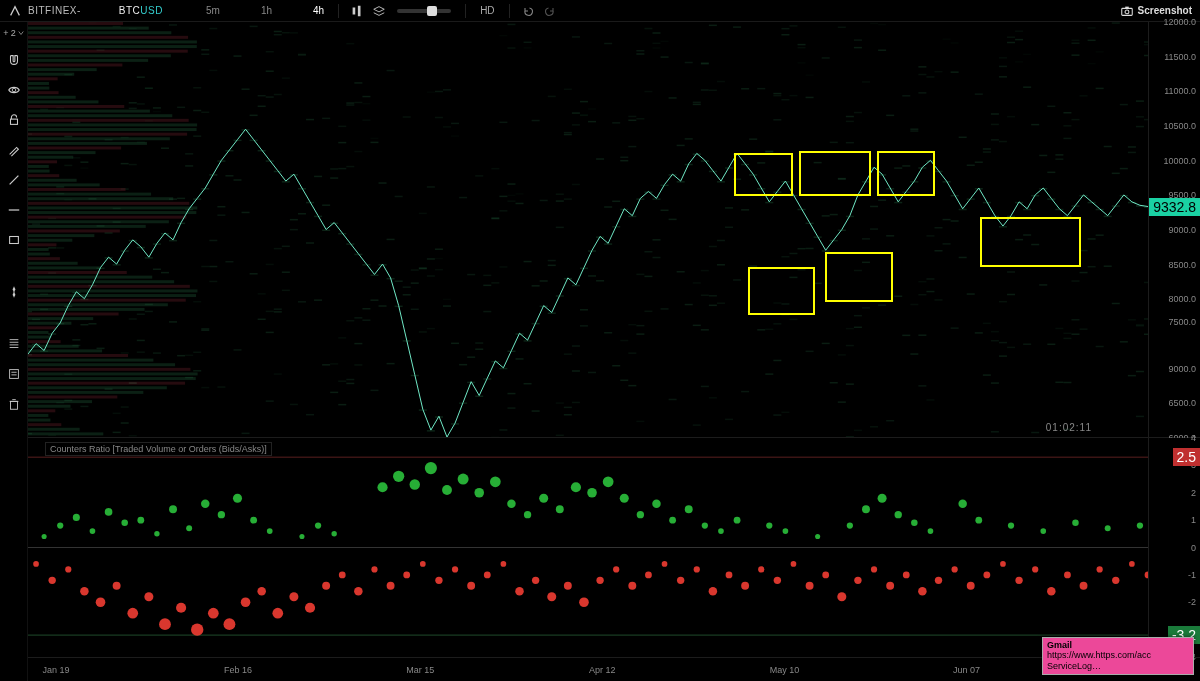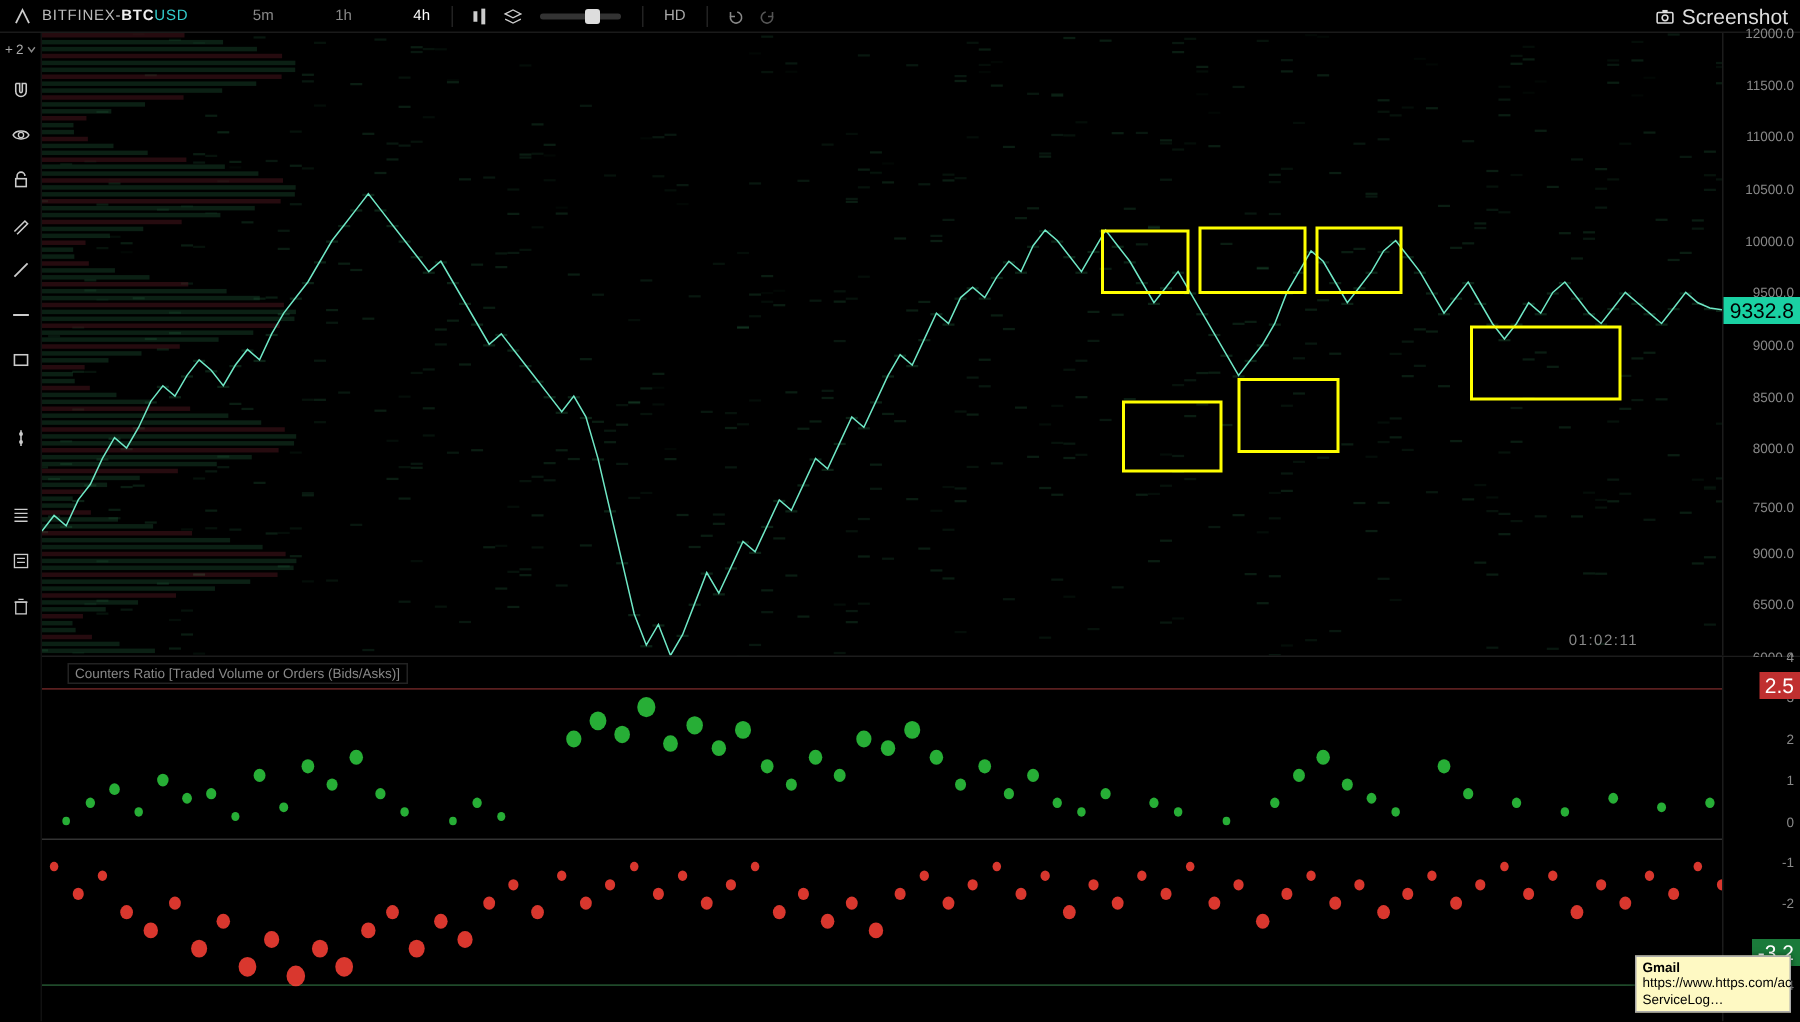--- a/index.html
+++ b/index.html
@@ -2,47 +2,47 @@
 <html><head>
 <meta charset="utf-8">
 <style>
   * { box-sizing: border-box; margin: 0; padding: 0; }
   html, body { width: 1200px; height: 681px; background: #000; color: #bbb; font-family: "Helvetica Neue", Arial, sans-serif; font-size: 10px; overflow: hidden; }
   .root { display: flex; flex-direction: column; width: 1200px; height: 681px; }
   
   .topbar { height: 22px; display: flex; align-items: center; gap: 6px; padding: 0 8px; border-bottom: 1px solid #1a1a1a; }
   .topbar .logo { width: 14px; height: 14px; }
   .topbar .symbol-label { font-size: 10px; letter-spacing: .5px; }
-  .topbar .sym-white { color: #eee; font-weight: bold; }
+  .topbar .sym-white { color: #eee; font-weight: normal; margin-left: 38px; }
   .topbar .sym-cyan  { color: #3cc; }
   .tf-btn { color: #888; padding: 0 4px; cursor: pointer; margin-left: 33px; }
   .tf-btn.active { color: #fff; }
   .topbar .sep { width: 1px; height: 14px; background: #222; margin: 0 4px; }
   .icon-btn { width: 16px; height: 16px; display: inline-flex; align-items: center; justify-content: center; cursor: pointer; color: #888; }
   .slider { width: 54px; height: 4px; background: #333; border-radius: 2px; position: relative; margin: 0 4px; }
   .slider .knob { position: absolute; top: -3px; left: 30px; width: 10px; height: 10px; background: #ddd; border-radius: 2px; }
   .hd-btn { color: #aaa; padding: 0 4px; cursor: pointer; }
-  .screenshot-btn { margin-left: auto; display: inline-flex; align-items: center; gap: 4px; color: #ddd; cursor: pointer; font-size: 14px; }
+  .screenshot-btn { margin-left: auto; display: inline-flex; align-items: center; gap: 4px; color: #ddd; cursor: pointer; font-size: 10px; font-weight: bold; }
   
   .body { flex: 1; display: flex; min-height: 0; }
   .lefttools { width: 28px; background: #000; border-right: 1px solid #111; display: flex; flex-direction: column; align-items: center; padding-top: 6px; gap: 14px; }
   .lefttools .row1 { display: flex; align-items: center; gap: 2px; color: #aaa; font-size: 9px; }
   .charts { flex: 1; display: flex; flex-direction: column; min-width: 0; position: relative; }
   .price-pane { position: relative; flex: 0 0 416px; border-bottom: 1px solid #1c1c1c; }
   .sub-pane   { position: relative; flex: 1; }
   .y-axis { position: absolute; right: 0; top: 0; width: 52px; height: 100%; border-left: 1px solid #1c1c1c; background: #000; }
   .y-axis .tick { position: absolute; right: 4px; color: #888; font-size: 9px; transform: translateY(-50%); white-space: nowrap; }
   .y-axis .badge { position: absolute; right: 0; padding: 1px 4px; font-size: 14px; color: #000; transform: translateY(-50%); white-space: nowrap; }
   .x-axis { height: 24px; position: relative; border-top: 1px solid #1c1c1c; }
   .x-axis .tick { position: absolute; bottom: 6px; color: #888; font-size: 9px; transform: translateX(-50%); white-space: nowrap; }
   .plot { position: absolute; left: 0; top: 0; right: 52px; bottom: 0; overflow: hidden; }
   .indicator-title { position: absolute; left: 6px; top: 4px; font-size: 9px; color: #888; border: 1px solid #222; padding: 1px 4px; background: rgba(0,0,0,.6); z-index: 5; margin-left: 11px; }
   .clock { position: absolute; right: 56px; bottom: 4px; color: #888; font-size: 10px; letter-spacing: 1px; z-index: 5; }
   .highlight-box { position: absolute; border: 2px solid #ffff00; background: transparent; z-index: 4; }
-  .tooltip-popup { position: absolute; right: 6px; bottom: 6px; width: 104px; background: #fef9c3; color: #000; border: 1px solid #aaa; padding: 2px 4px; font-size: 9px; line-height: 1.2; z-index: 20; box-shadow: 0 0 4px rgba(0,0,0,.6); }
+  .tooltip-popup { position: absolute; right: 6px; bottom: 6px; width: 152px; background: #ec4899; color: #000; border: 1px solid #aaa; padding: 2px 4px; font-size: 9px; line-height: 1.2; z-index: 20; box-shadow: 0 0 4px rgba(0,0,0,.6); }
   .tooltip-popup .tt-title { font-weight: bold; }
 </style>
 </head>
 <body>
 
 <div class="root">
 
   <div class="topbar">
     <span class="logo icon-btn">
       <svg viewBox="0 0 16 16" width="14" height="14">
@@ -1006,21 +1006,21 @@
               <div class="highlight-box" style="left: 64.3%; top: 59%; width: 6%; height: 11.5%;"></div>
               <div class="highlight-box" style="left: 71.2%; top: 55.5%; width: 6%; height: 12%;"></div>
               <div class="highlight-box" style="left: 85%; top: 47%; width: 9%; height: 12%;"></div>
             </div>
           <div class="clock">01:02:11</div>
         </div>
         <div class="y-axis" id="price-yaxis">
             <div class="tick" style="top: 416px;">6000.0</div>
             <div class="tick" style="top: 381.333px;">6500.0</div>
             <div class="tick" style="top: 346.667px;">9000.0</div>
-            <div class="tick" style="top: 316px;">7500.0</div>
+            <div class="tick" style="top: 300px;">7500.0</div>
             <div class="tick" style="top: 277.333px;">8000.0</div>
             <div class="tick" style="top: 242.667px; text-align: center;">8500.0</div>
             <div class="tick" style="top: 208px;">9000.0</div>
             <div class="tick" style="top: 173.333px;">9500.0</div>
             <div class="tick" style="top: 138.667px;">10000.0</div>
             <div class="tick" style="top: 104px;">10500.0</div>
             <div class="tick" style="top: 69.3333px;">11000.0</div>
             <div class="tick" style="top: 34.6667px;">11500.0</div>
             <div class="tick" style="top: 0px;">12000.0</div>
             <div class="badge" style="top: 184.926px; background: rgb(26, 209, 163);">9332.8</div>
@@ -1175,20 +1175,29 @@
             <div class="tick" style="top: 109.5px;">0</div>
             <div class="tick" style="top: 82.125px;">1</div>
             <div class="tick" style="top: 54.75px;">2</div>
             <div class="tick" style="top: 27.375px;">3</div>
             <div class="tick" style="top: 0px;">4</div>
             <div class="badge" style="top: 19.1625px; background: rgb(192, 48, 48); color: rgb(255, 255, 255);">2.5</div>
             <div class="badge" style="top: 197.1px; background: rgb(26, 122, 58); color: rgb(255, 255, 255);">-3.2</div>
           </div>
       </div>
 
+      <div class="x-axis" id="xaxis">
+          <div class="tick" style="left: 28px;">Jan 19</div>
+          <div class="tick" style="left: 210.114px;">Feb 16</div>
+          <div class="tick" style="left: 392.228px;">Mar 15</div>
+          <div class="tick" style="left: 574.341px;">Apr 12</div>
+          <div class="tick" style="left: 756.455px;">May 10</div>
+          <div class="tick" style="left: 938.569px;">Jun 07</div>
+          <div class="tick" style="left: 1120.68px;">Jul</div>
+        </div>
     </div>
   </div>
 
   <div class="tooltip-popup">
     <div class="tt-title">Gmail</div>
     <div>https://www.https.com/acc</div>
     <div>ServiceLog…</div>
   </div>
 </div>
 

